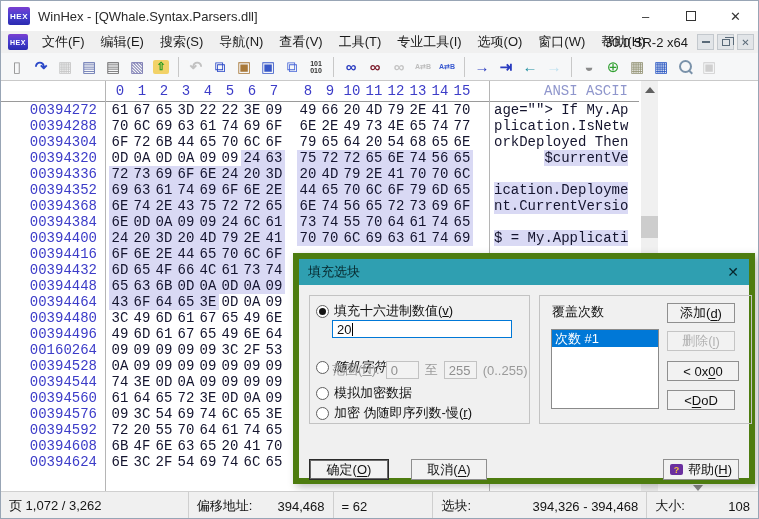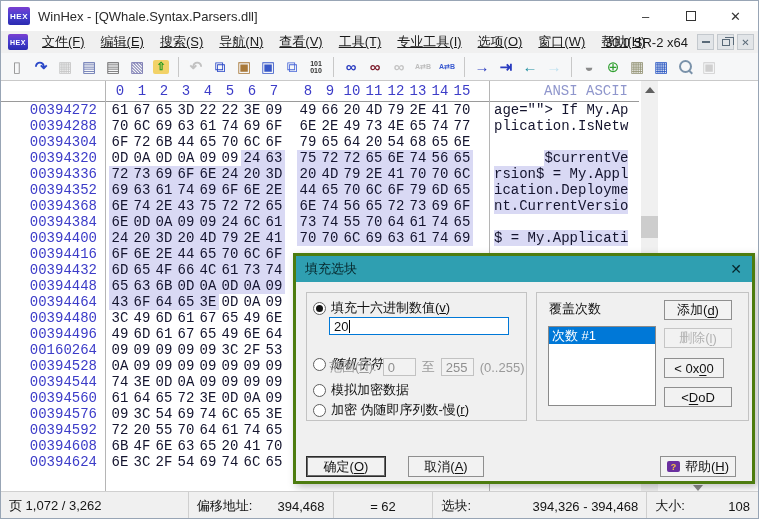--- a/index.html
+++ b/index.html
@@ -63,21 +63,21 @@
   .ascii .hl{background:#d9d9f4;}
   
   .vscroll{position:absolute;left:640px;top:0;width:17px;height:410px;background:#f0f0f0;}
   .vs-up{position:absolute;left:4px;top:6px;width:0;height:0;
          border-left:5px solid transparent;border-right:5px solid transparent;border-bottom:6px solid #606060;}
   .vs-thumb{position:absolute;left:0;top:135px;width:17px;height:22px;background:#cdcdcd;}
   .stray-arrow{position:absolute;left:692px;top:404px;width:0;height:0;
          border-left:5px solid transparent;border-right:5px solid transparent;border-top:6px solid #8a8a8a;}
   
   .dialog{position:absolute;left:292px;top:252px;width:462px;height:231px;background:#f0f0f0;
-          border:3px solid #4d7c0f;box-shadow:3px 3px 8px rgba(0,0,0,.25);font-size:13px;color:#111;}
+          border:6px solid #4d7c0f;box-shadow:3px 3px 8px rgba(0,0,0,.25);font-size:13px;color:#111;}
   .dlg-title{position:absolute;left:0;top:0;width:100%;height:26px;background:#2f9fb1;
              display:flex;align-items:center;padding-left:9px;color:#06262b;font-size:13px;}
   .dlg-close{position:absolute;right:6px;top:3px;width:20px;height:20px;display:flex;
              align-items:center;justify-content:center;color:#06262b;font-size:14px;}
   .gbox{position:absolute;border:1px solid #c3c3c3;}
   .gbox.left{left:10px;top:36px;width:221px;height:129px;}
   .gbox.right{left:240px;top:36px;width:213px;height:129px;}
   .radio-row{position:absolute;left:17px;display:flex;align-items:center;gap:5px;height:16px;}
   .radio{width:13px;height:13px;border:1px solid #5f5f5f;border-radius:50%;background:#fff;flex:0 0 auto;}
   .radio.sel::after{content:"";display:block;width:7px;height:7px;margin:2px;border-radius:50%;background:#141414;}
@@ -92,33 +92,33 @@
            border:1px solid #8a8a8a;overflow:hidden;}
   .lb-item{height:17px;line-height:17px;padding-left:3px;}
   .lb-item.selected{background:#0078d7;color:#fff;}
   .btn{position:absolute;background:#f2f2f2;border:1px solid #8f8f8f;display:flex;
        align-items:center;justify-content:center;font-size:13px;color:#111;}
   .btn u{text-underline-offset:2px;}
   .btn.disabled{color:#b2b2b2;border-color:#c5c5c5;}
   .btn.default{border:1px solid #2b2b2b;box-shadow:inset 0 0 0 1px #6a6a6a;}
   .btn-add{left:368px;top:44px;width:68px;height:20px;}
   .btn-del{left:368px;top:72px;width:68px;height:20px;}
-  .btn-zero{left:368px;top:102px;width:60px;height:20px;}
+  .btn-zero{left:368px;top:102px;width:72px;height:20px;}
   .btn-dod{left:368px;top:131px;width:68px;height:20px;}
   .btn-ok{left:10px;top:200px;width:80px;height:21px;}
   .btn-cancel{left:112px;top:200px;width:76px;height:21px;}
   .btn-help{left:364px;top:200px;width:76px;height:21px;gap:5px;}
   .helpbook{width:13px;height:11px;background:#6a2f9f;border-radius:2px;color:#f5c542;
             font-size:9px;font-weight:bold;display:flex;align-items:center;justify-content:center;}
   
   .statusbar{position:absolute;left:0;top:490px;width:100%;height:29px;background:#f0f0f0;
              border-top:1px solid #d0d0d0;display:flex;font-size:13px;color:#141414;}
   .seg{display:flex;align-items:center;justify-content:space-between;padding:0 8px;
        border-right:1px solid #cfcfcf;height:100%;}
-  .seg0{width:188px;}.seg1{width:145px;}.seg2{width:100px;justify-content:center;}
+  .seg0{width:188px;}.seg1{width:145px;}.seg2{width:100px;justify-content:flex-start;}
   .seg3{width:214px;}.seg4{width:111px;border-right:none;}
 </style>
 </head>
 <body>
 
 <div class="app">
 
   <div class="titlebar">
     <div class="hexlogo">HEX</div>
     <div class="title-text">WinHex - [QWhale.Syntax.Parsers.dll]</div>
@@ -126,21 +126,21 @@
       <div class="wbtn">–</div>
       <div class="wbtn">
           <span class="maxbox"></span>
         </div>
       <div class="wbtn">✕</div>
     </div>
   </div>
 
   <div class="menubar">
     <div class="hexlogo mini">HEX</div>
-    <div id="menu-items" style="display:flex;text-decoration:underline;">
+    <div id="menu-items" style="display:flex;">
         <span class="menu-item">文件(F)</span>
         <span class="menu-item">编辑(E)</span>
         <span class="menu-item">搜索(S)</span>
         <span class="menu-item">导航(N)</span>
         <span class="menu-item">查看(V)</span>
         <span class="menu-item">工具(T)</span>
         <span class="menu-item">专业工具(I)</span>
         <span class="menu-item">选项(O)</span>
         <span class="menu-item">窗口(W)</span>
         <span class="menu-item">帮助(H)</span>
@@ -253,20 +253,21 @@
           <span class="byte" style="left: 240px;">6C</span>
           <span class="byte" style="left: 262px;">6F</span>
           <span class="byte" style="left: 296px;">79</span>
           <span class="byte" style="left: 318px;">65</span>
           <span class="byte" style="left: 340px;">64</span>
           <span class="byte" style="left: 362px;">20</span>
           <span class="byte" style="left: 384px;">54</span>
           <span class="byte" style="left: 406px;">68</span>
           <span class="byte" style="left: 428px;">65</span>
           <span class="byte" style="left: 450px;">6E</span>
+          <span class="ascii">orkDeployed Then</span>
         </div>
         <div class="hexrow" style="top: 69px;">
           <span class="addr">00394320</span>
           <span class="byte" style="left: 108px;">0D</span>
           <span class="byte" style="left: 130px;">0A</span>
           <span class="byte" style="left: 152px;">0D</span>
           <span class="byte" style="left: 174px;">0A</span>
           <span class="byte" style="left: 196px;">09</span>
           <span class="byte" style="left: 218px;">09</span>
           <span class="byte hl" style="left: 240px;">24</span>
@@ -292,21 +293,20 @@
           <span class="byte hl" style="left: 240px;">20</span>
           <span class="byte hl" style="left: 262px;">3D</span>
           <span class="byte hl" style="left: 296px;">20</span>
           <span class="byte hl" style="left: 318px;">4D</span>
           <span class="byte hl" style="left: 340px;">79</span>
           <span class="byte hl" style="left: 362px;">2E</span>
           <span class="byte hl" style="left: 384px;">41</span>
           <span class="byte hl" style="left: 406px;">70</span>
           <span class="byte hl" style="left: 428px;">70</span>
           <span class="byte hl" style="left: 450px;">6C</span>
-          <span class="ascii"><span></span><span class="hl">rsion$ = My.Appl</span><span></span></span>
         </div>
         <div class="hexrow" style="top: 101px;">
           <span class="addr">00394352</span>
           <span class="byte hl" style="left: 108px;">69</span>
           <span class="byte hl" style="left: 130px;">63</span>
           <span class="byte hl" style="left: 152px;">61</span>
           <span class="byte hl" style="left: 174px;">74</span>
           <span class="byte hl" style="left: 196px;">69</span>
           <span class="byte hl" style="left: 218px;">6F</span>
           <span class="byte hl" style="left: 240px;">6E</span>

